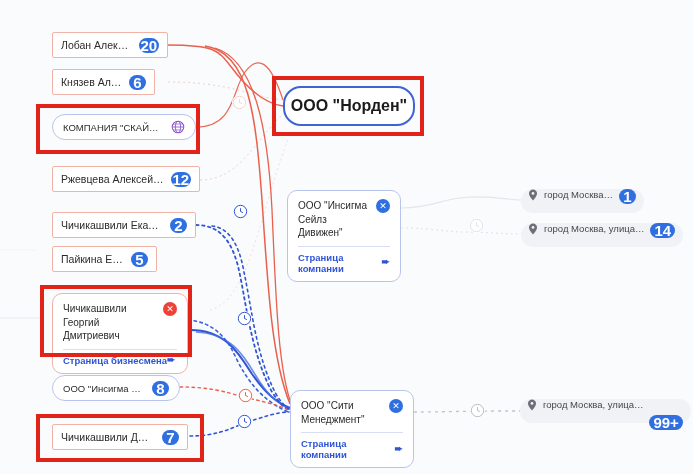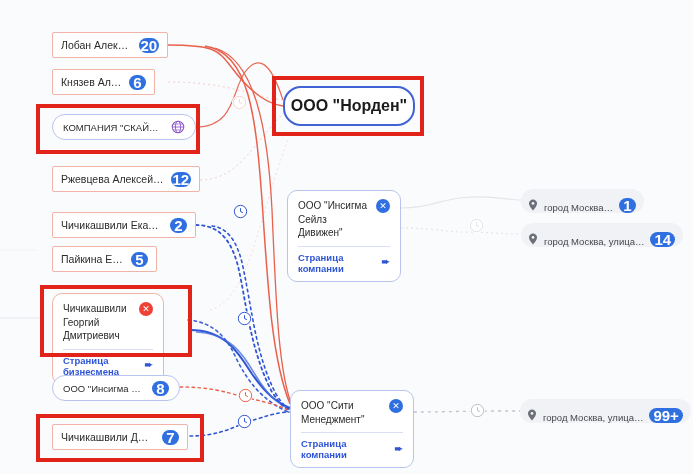--- a/index.html
+++ b/index.html
@@ -118,21 +118,21 @@
     height: 15px;
     padding: 0 4px;
     border-radius: 8px;
     background: #2f6fe0;
     color: #ffffff;
     font-size: 15px;
     font-weight: bold;
     line-height: 1;
     box-sizing: border-box;
   }
-  .badge-lg { min-width: 23px; }
+  .badge-lg { min-width: 23px; margin-top: 16px; }
   
   .close-icon {
     width: 14px; height: 14px;
     border-radius: 50%;
     background: #2f6fe0;
     color: #fff;
     font-size: 9px;
     line-height: 14px;
     text-align: center;
     flex: 0 0 auto;
@@ -146,21 +146,21 @@
   .node-addr {
     border: none;
     background: #f1f2f5;
     border-radius: 13px;
     height: 24px;
     padding: 0 8px 0 7px;
     font-size: 9.5px;
     color: #43464d;
     gap: 6px;
     display: flex;
-    align-items: flex-end;
+    align-items: flex-start;
   }
   .pin-icon { width: 10px; height: 12px; flex: 0 0 auto; }
   
   .highlight-box {
     position: absolute;
     border: 4px solid #e2231a;
     box-sizing: border-box;
     background: transparent;
   }
   
@@ -242,21 +242,21 @@
   <div class="node node-person" style="left:52px; top:212px; width:144px;">
     <span class="lbl">Чичикашвили Екатерина…</span>
     <span class="badge">2</span>
   </div>
 
   <div class="node node-person" style="left:52px; top:246px; width:105px;">
     <span class="lbl">Пайкина Евгения…</span>
     <span class="badge">5</span>
   </div>
 
-  <div class="node node-card card-person" style="left:52px; top:293px; width:112px;">
+  <div class="node node-card card-person" style="left:52px; top:293px; width:136px;">
     <div class="card-head">
       <span class="card-title">Чичикашвили Георгий Дмитриевич</span>
       <span class="close-icon red">✕</span>
     </div>
     <div class="card-divider"></div>
     <span class="card-link">
       <span>Страница бизнесмена</span>
       <span class="arrow-glyph">➨</span>
     </span>
   </div>

